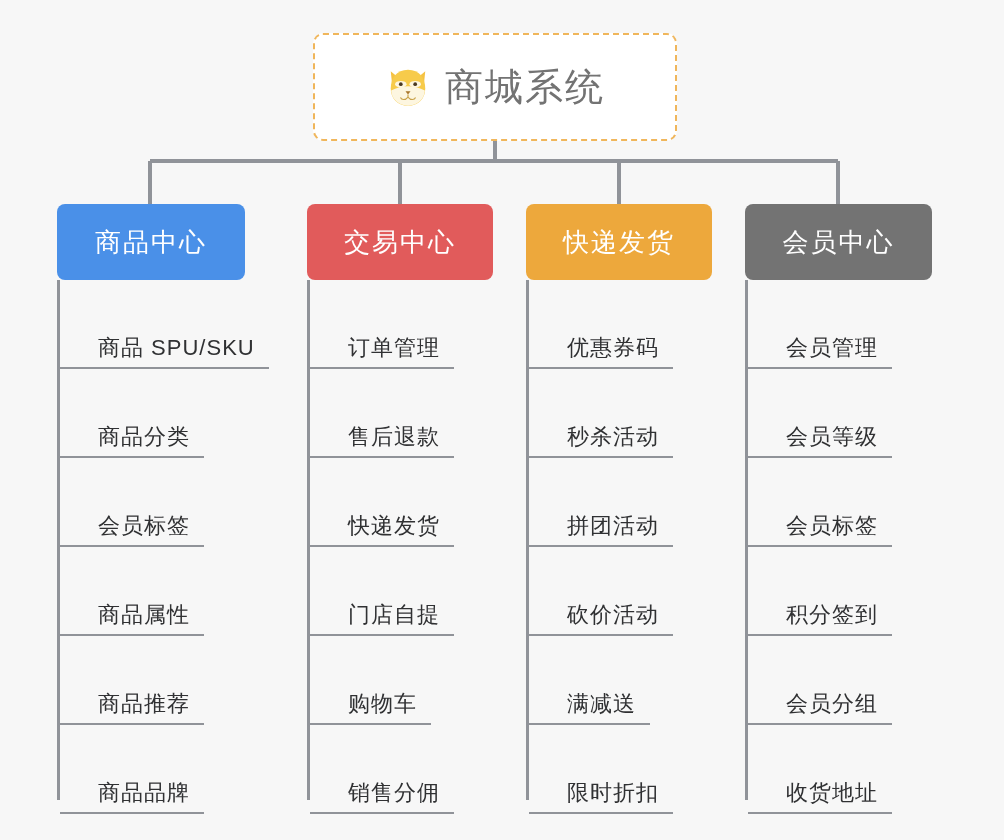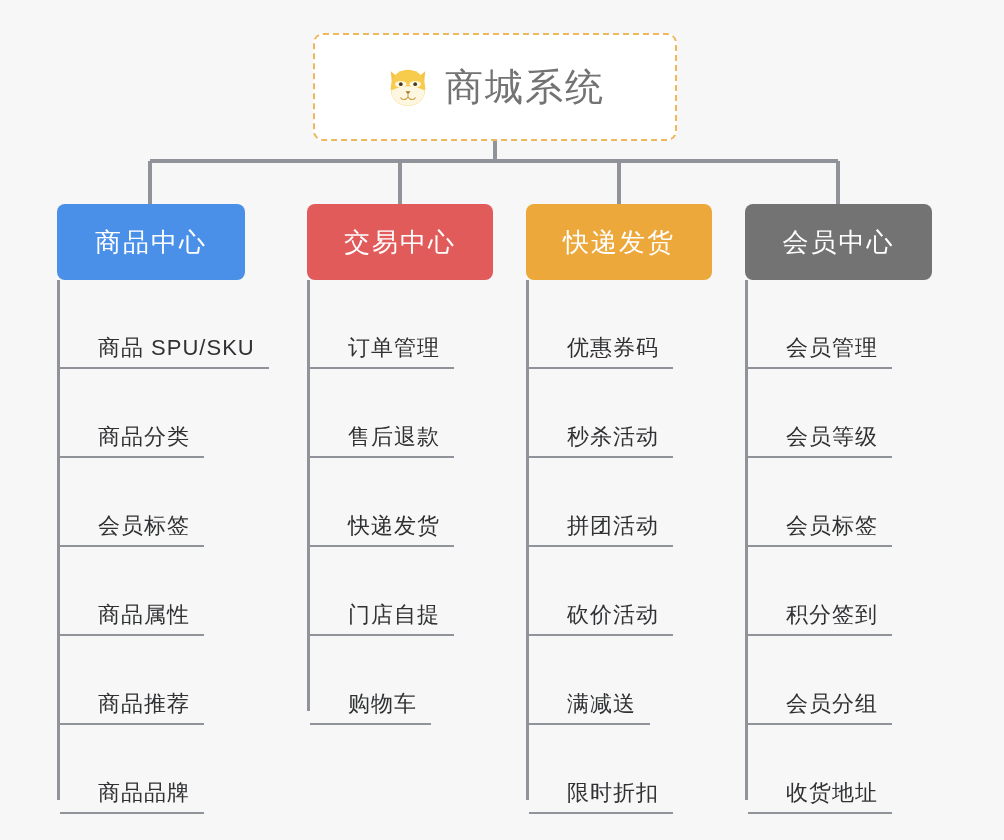--- a/index.html
+++ b/index.html
@@ -195,20 +195,23 @@
           </div>
           <div class="leaf-item">
             <div class="leaf-label-wrap"><span class="leaf-label">快递发货</span></div>
           </div>
           <div class="leaf-item">
             <div class="leaf-label-wrap"><span class="leaf-label">门店自提</span></div>
           </div>
           <div class="leaf-item">
             <div class="leaf-label-wrap"><span class="leaf-label">购物车</span></div>
           </div>
+          <div class="leaf-item">
+            <div class="leaf-label-wrap"><span class="leaf-label">销售分佣</span></div>
+          </div>
         </div>
       </div>
       <div class="column" style="left: 526px; width: 186px;">
         <div class="cat-box" style="background: rgb(237, 168, 60);">
           <span>快递发货</span>
         </div>
         <div class="leaf-list">
           <div class="leaf-item">
             <div class="leaf-label-wrap"><span class="leaf-label">优惠券码</span></div>
           </div>

